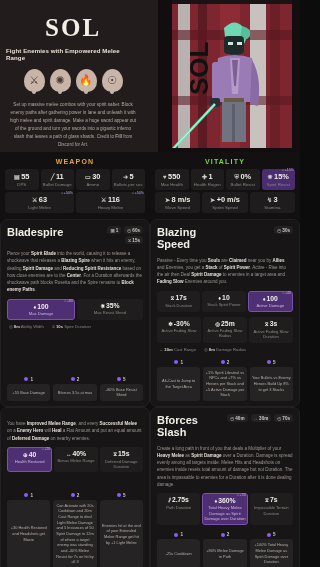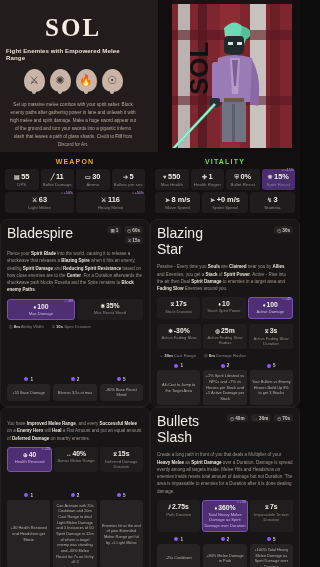--- a/index.html
+++ b/index.html
@@ -81,21 +81,21 @@
   .ab-card {
     width: 150px; background: #171516; border: 1px solid #232021;
     border-radius: 7px; padding: 6px 6px 5px 6px; position: relative;
     overflow: hidden; display: flex; flex-direction: column;
   }
   .ab-card.c-bladespire { height: 188px; }
   .ab-card.c-risingstar  { height: 188px; }
   .ab-card.c-moxie       { height: 167px; }
   .ab-card.c-sidereal    { height: 167px; }
   .ab-head { display: flex; justify-content: space-between; align-items: flex-start; }
-  .ab-title { font-size: 14px; font-weight: normal; color: #f2eee8; line-height: 1.12; font-family: "Liberation Sans", sans-serif; }
+  .ab-title { font-size: 11px; font-weight: bold; color: #f2eee8; line-height: 1.12; font-family: "Liberation Sans", sans-serif; }
   .ab-meta { display: flex; flex-direction: column; align-items: flex-end; gap: 2px; }
   .ab-meta-row { display: flex; gap: 3px; }
   .chip {
     background: #242122; border-radius: 3px; padding: 1.5px 3px;
     font-size: 4.6px; color: #cfc9c3; font-weight: bold; white-space: nowrap;
   }
   .chip .ic { opacity: .7; margin-right: 1px; }
   .ab-desc { font-size: 4.5px; line-height: 1.62; color: #9e9690; margin-top: 6px; }
   .ab-desc b { color: #e6e0d8; }
   .ab-stats { display: flex; gap: 2px; margin-top: 5px; }
@@ -308,21 +308,21 @@
               <span class="tier-num">5</span>
             </div>
             <div class="tier-body">-80% Base Resist Shred</div>
           </div>
         </div>
       </div>
       <div class="ab-card c-risingstar">
         <div class="ab-head">
           <div class="ab-title">
             <div>Blazing</div>
-            <div>Star</div>
+            <div>Speed</div>
           </div>
           <div class="ab-meta">
             <div class="ab-meta-row">
               <span class="chip"><span class="ic">◴</span>30s</span>
             </div>
           </div>
         </div>
         <div class="ab-desc">Passive - Every time you <b>Souls</b> are <b>Claimed</b> near you by <b>Allies</b> and Enemies, you get a <b>Stack</b> of <b>Spirit Power</b>. Active - Rise into the air then Deal <b>Spirit Damage</b> to enemies in a target area and <b>Fading Slow</b> Enemies around you.</div>
         <div class="ab-stats three">
           <div class="astat">
@@ -418,21 +418,21 @@
               <span class="tier-dot"></span>
               <span class="tier-num">5</span>
             </div>
             <div class="tier-body">Enemies hit at the end of your Extended Melee Range get hit by +1 Light Melee</div>
           </div>
         </div>
       </div>
       <div class="ab-card c-sidereal">
         <div class="ab-head">
           <div class="ab-title">
-            <div>Bullets Slash</div>
+            <div>Bforces Slash</div>
           </div>
           <div class="ab-meta">
             <div class="ab-meta-row">
               <span class="chip"><span class="ic">◴</span>40m</span>
               <span class="chip"><span class="ic">↔</span>30m</span>
               <span class="chip"><span class="ic">◴</span>70s</span>
             </div>
           </div>
         </div>
         <div class="ab-desc">Create a long path in front of you that deals a Multiplier of your <b>Heavy Melee</b> as <b>Spirit Damage</b> over a Duration. Damage is spread evenly among all targets inside. Melee Hits and Headshots on enemies inside resets total amount of damage but not Duration. The area is impassable to enemies for a Duration after it is done dealing damage.</div>

